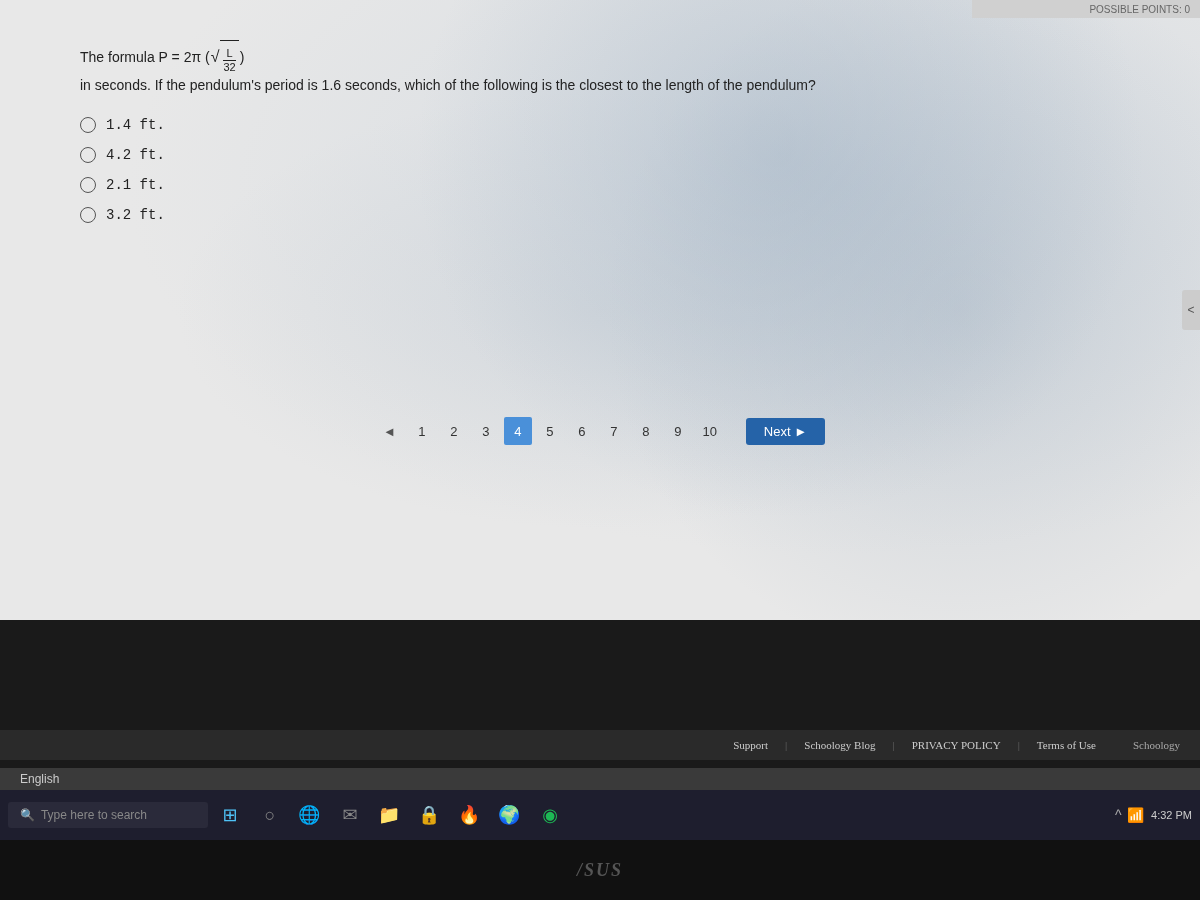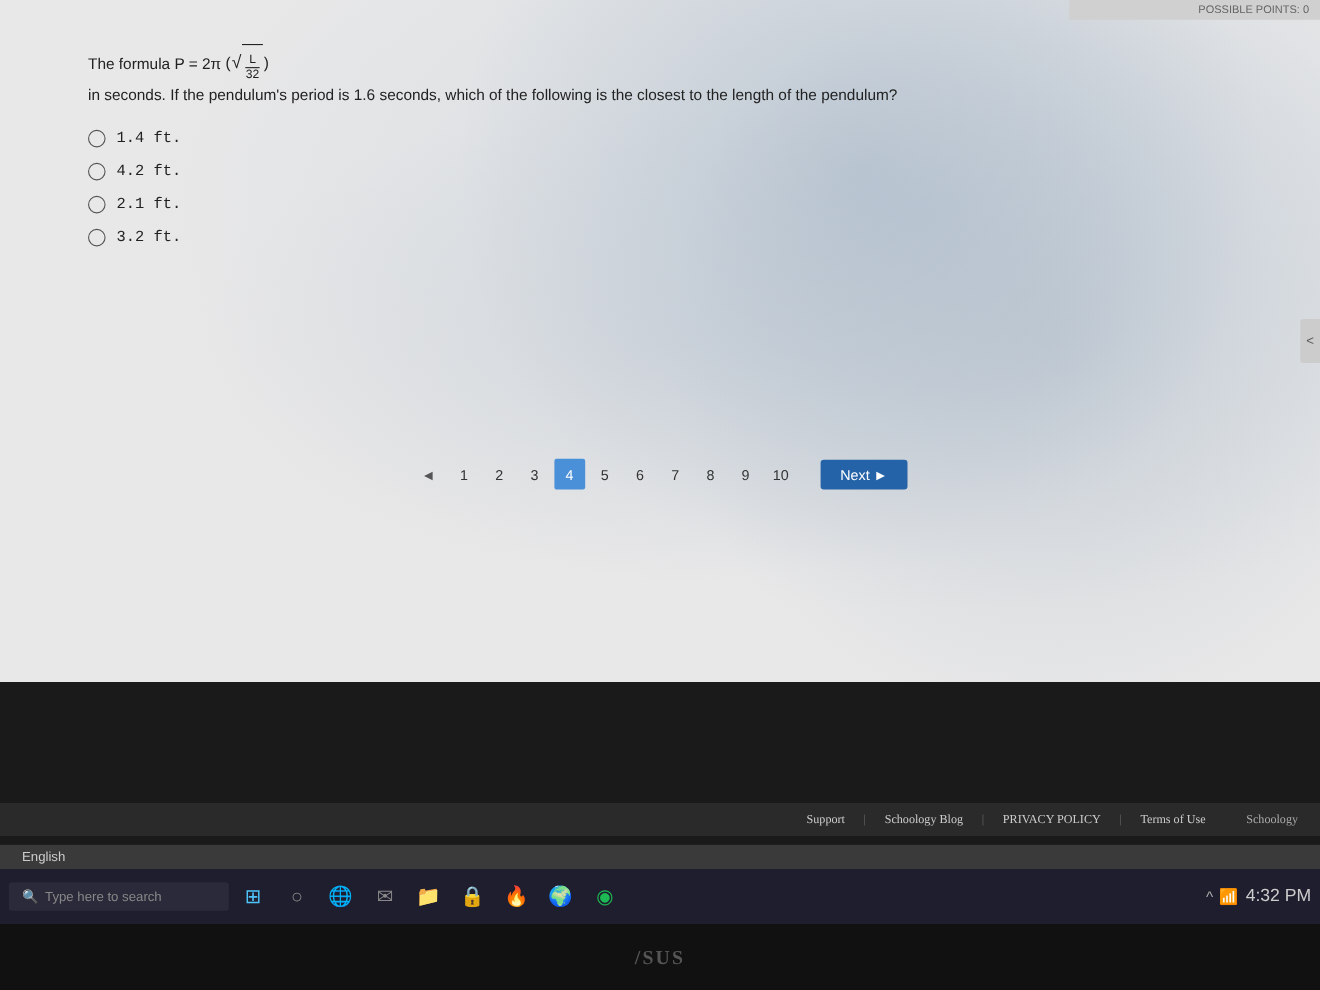--- a/index.html
+++ b/index.html
@@ -255,20 +255,21 @@
       height: 60px;
       background: #111;
       display: flex;
       align-items: center;
       justify-content: center;
     }
 
     .asus-logo {
       color: #555;
       font-size: 18px;
+      font-style: italic;
       font-weight: bold;
       letter-spacing: 2px;
     }
 
     
     .bg-pattern {
       position: absolute;
       top: 0;
       left: 0;
       right: 0;
@@ -418,19 +419,19 @@
   <div class="taskbar-icon">
     <span style="font-size:18px;">🌍</span>
   </div>
   <div class="taskbar-icon">
     <span style="color:#1db954;font-size:18px;">◉</span>
   </div>
 
   <div class="system-tray">
     <span style="color:#aaa;font-size:14px;">^</span>
     <span style="color:#aaa;font-size:14px;">📶</span>
-    <span style="color:#ccc;font-size:16px;">4:32 PM</span>
+    <span style="color:#ccc;font-size:11px;">4:32 PM</span>
   </div>
 </div>
 
 <div class="asus-area">
   <span class="asus-logo" style="font-family:serif;">/SUS</span>
 </div>
 
 </body></html>

